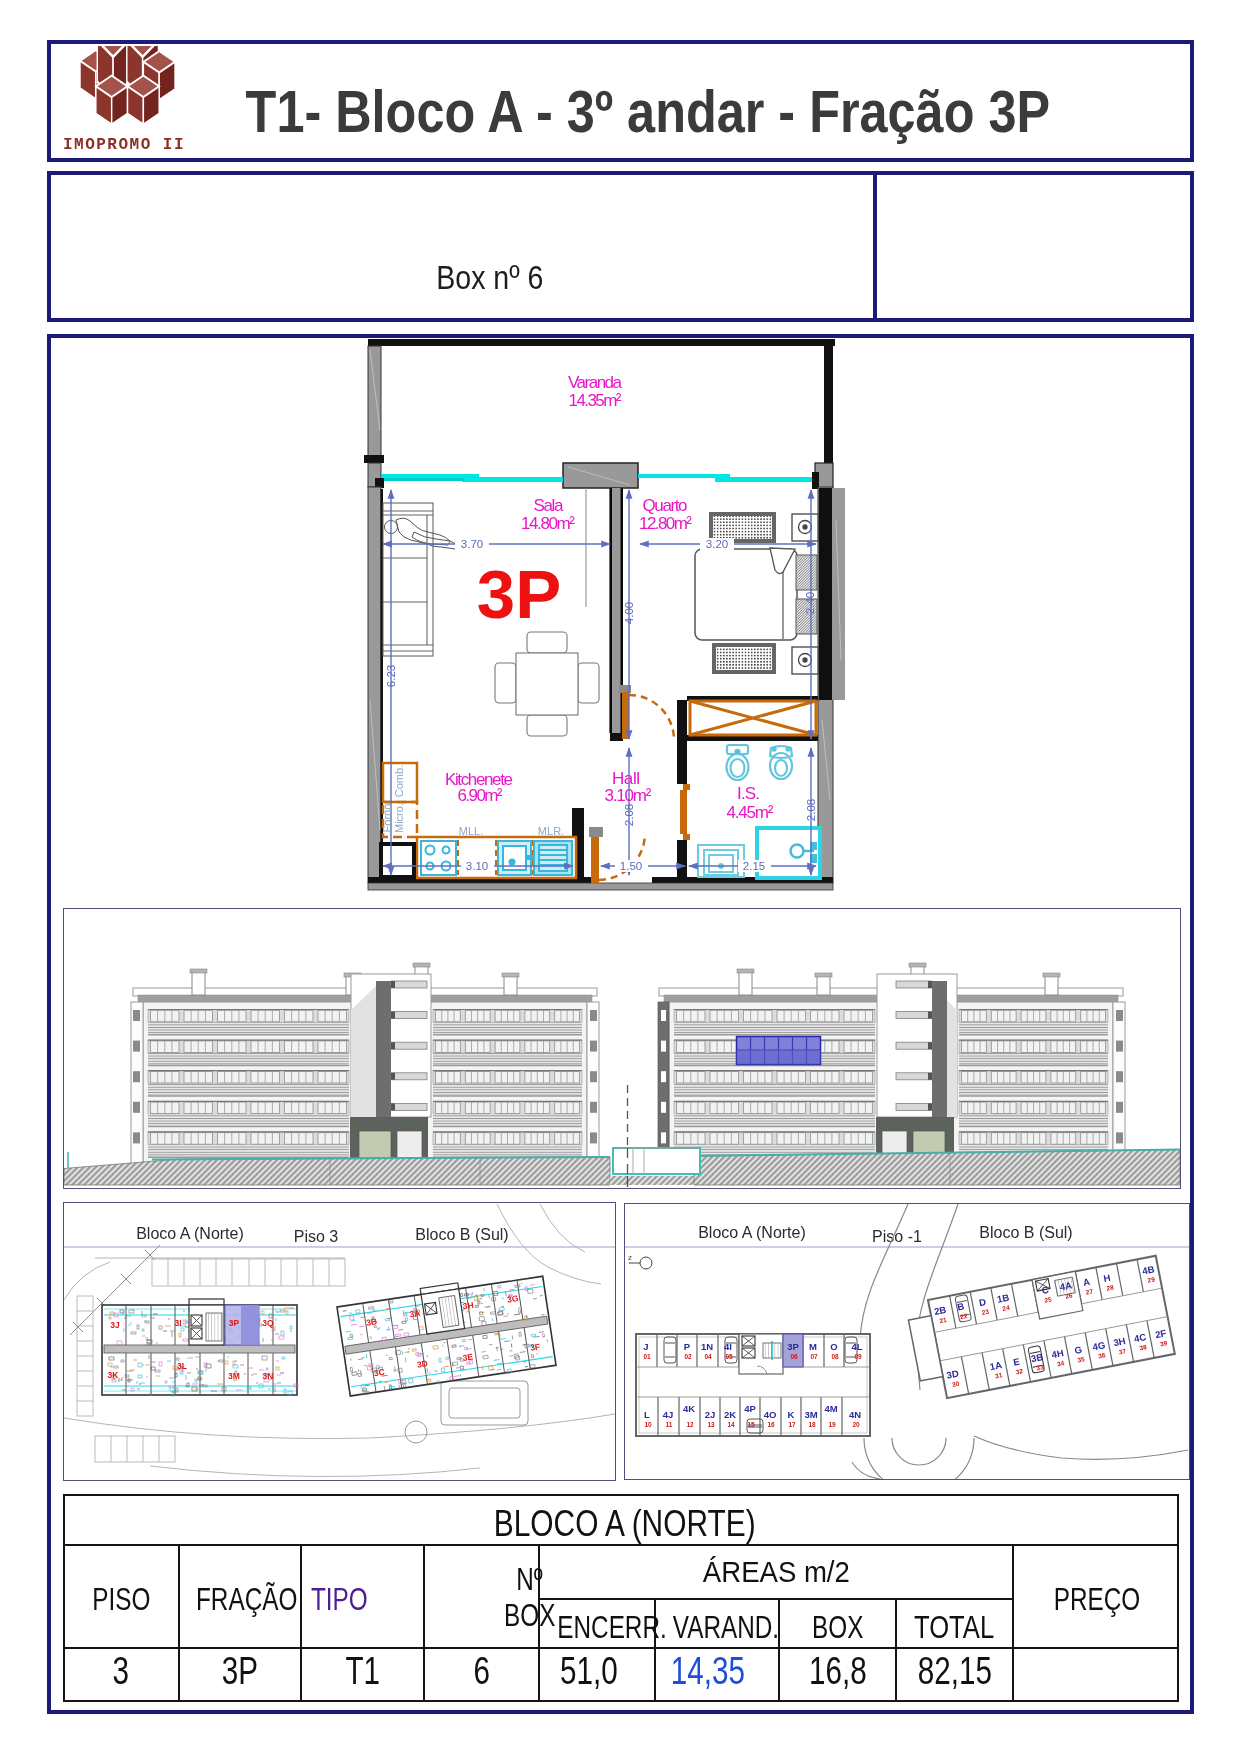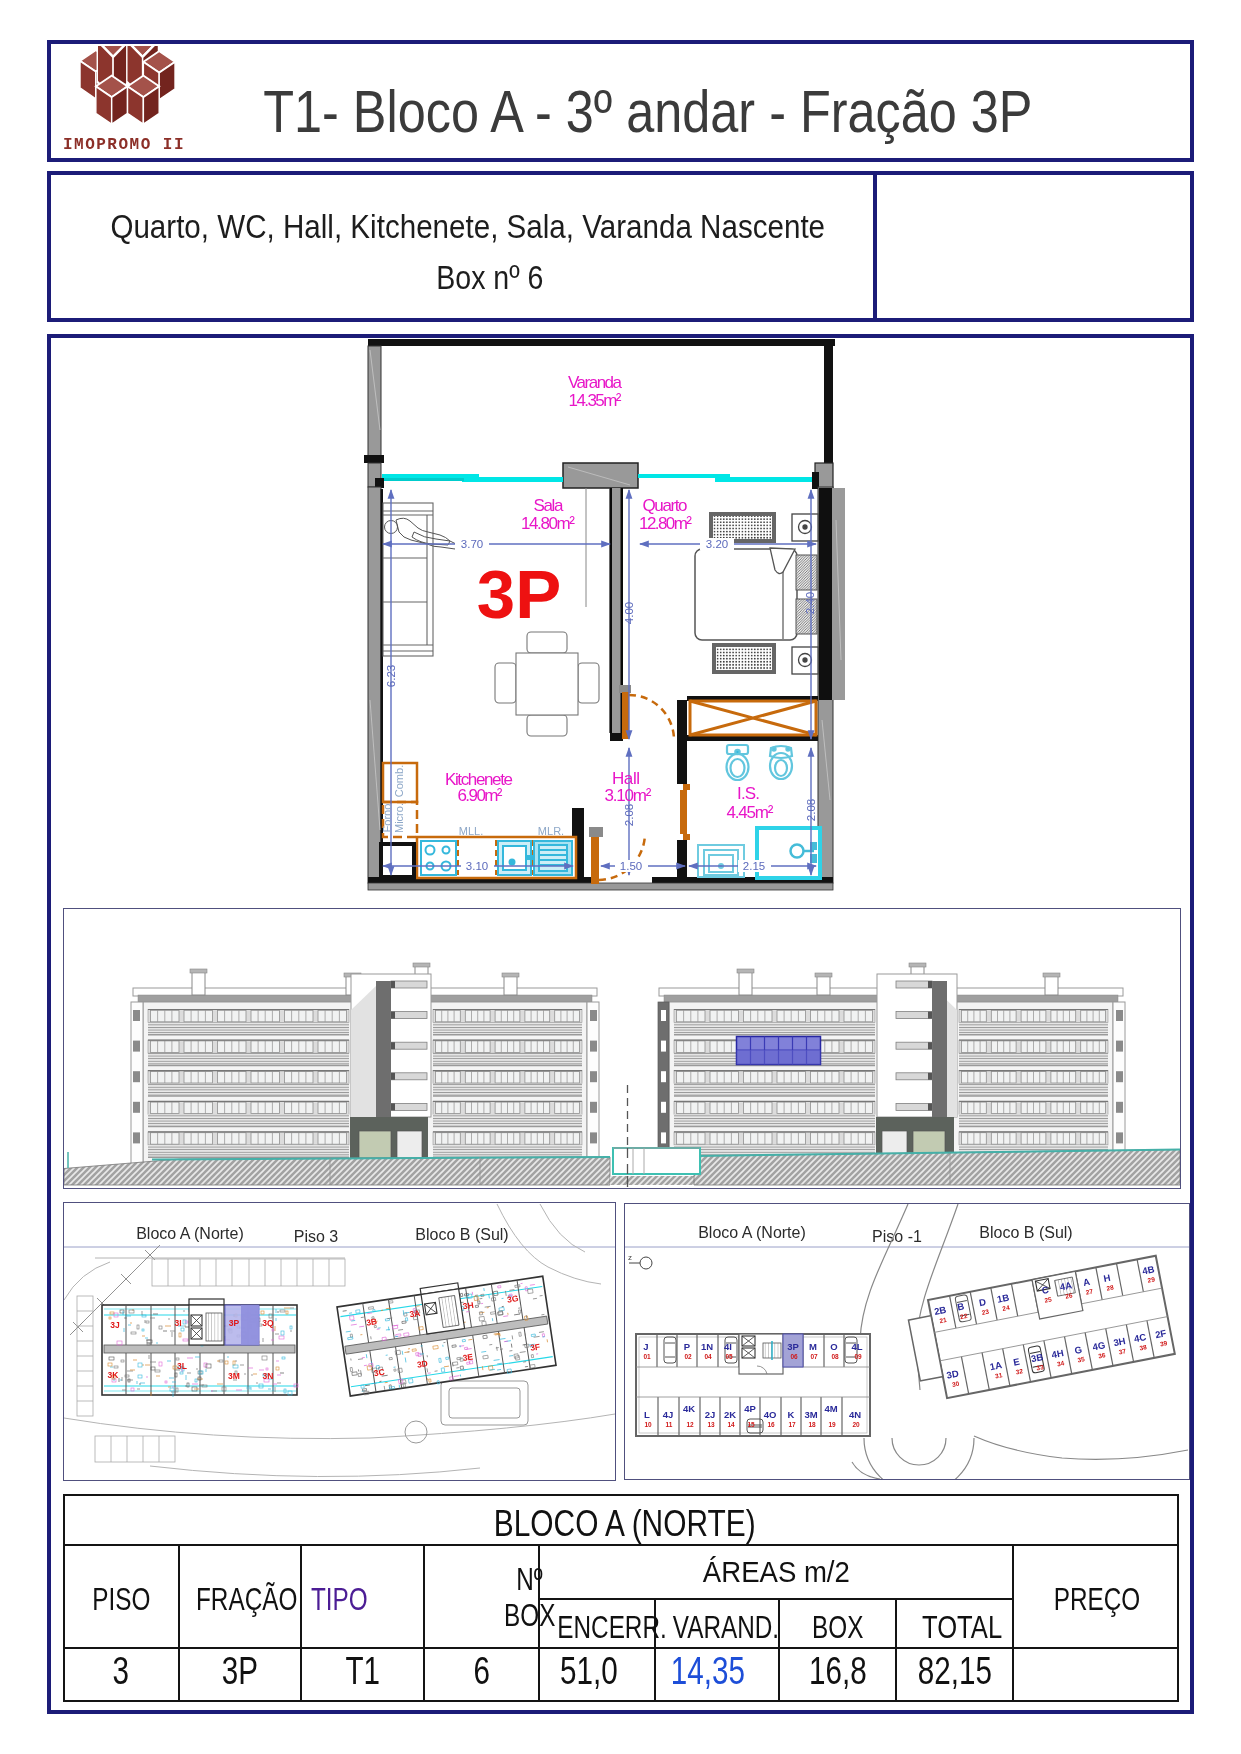--- a/index.html
+++ b/index.html
@@ -30,27 +30,26 @@
   <use href="#cube" transform="translate(44,24) scale(1,1.5)"></use>
   <use href="#cube" transform="translate(85,24) scale(1,1.5)"></use>
   <use href="#cube" transform="translate(108,39)"></use>
   <use href="#cube" transform="translate(42,64)"></use>
   <use href="#cube" transform="translate(86,64)"></use>
 </g>
 <text x="64" y="103" text-anchor="middle" font-family="'Liberation Mono',monospace" font-size="16" font-weight="bold" fill="#8c2f28" letter-spacing="1.5">IMOPROMO II</text>
 </svg>
 </div>
 
-<div class="abs" style="left:75px;top:77px;width:1146px;text-align:center;font-size:60px;font-weight:normal;color:#3b3b3b;white-space:nowrap;"><span class="cx" style="transform:scaleX(0.84);">T1- Bloco A - 3º andar - Fração 3P</span></div>
+<div class="abs" style="left:75px;top:77px;width:1146px;text-align:center;font-size:60px;font-weight:bold;color:#3b3b3b;white-space:nowrap;"><span class="cx" style="transform:scaleX(0.84);">T1- Bloco A - 3º andar - Fração 3P</span></div>
 
 <div class="abs" style="left:47px;top:171px;width:1147px;height:151px;border:4px solid #1c1c78;box-sizing:border-box;"></div>
 
 <div class="abs" style="left:873px;top:171px;width:4px;height:151px;background:#1c1c78;"></div>
 
-<div class="abs" style="left:57px;top:207px;width:822px;text-align:center;font-size:34px;color:#1d1d1d;"><span class="cx80" style="transform:scaleX(0.87);">Quarto, WC, Hall, Kitchenete, Sala, Varanda Nascente</span></div>
 
 <div class="abs" style="left:79px;top:258px;width:822px;text-align:center;font-size:34px;color:#1d1d1d;"><span class="cx80" style="transform:scaleX(0.84);">Box nº 6</span></div>
 
 <div class="abs" style="left:47px;top:334px;width:1147px;height:1380px;border:4px solid #1c1c78;box-sizing:border-box;"></div>
 
 <div class="abs" style="left:350px;top:335px;width:510px;height:573px;">
 <svg width="510" height="573" viewBox="350 335 510 573">
 <defs>
 <pattern id="dots" width="3.1" height="3.1" patternUnits="userSpaceOnUse">
   <rect width="3.1" height="3.1" fill="#fff"></rect>
@@ -1836,21 +1835,21 @@
 <div class="abs" style="left:67px;top:1503px;width:1116px;text-align:center;font-size:36px;color:#111;"><span class="cx83">BLOCO A (NORTE)</span></div>
 
 <div class="abs" style="left:63px;top:1581px;width:116px;text-align:center;font-size:32px;color:#111;"><span class="cx">PISO</span></div>
 <div class="abs" style="left:180px;top:1581px;width:120px;text-align:right;font-size:32px;color:#111;"><span class="cx">FRAÇÃO</span></div>
 <div class="abs" style="left:302px;top:1581px;width:121px;text-align:left;font-size:32px;color:#4c1d95;"><span class="cx">TIPO</span></div>
 <div class="abs" style="left:425px;top:1561px;width:113px;text-align:center;font-size:32px;color:#111;line-height:36px;margin-left:48px;"><span class="cx">Nº</span><br><span class="cx">BOX</span></div>
 <div class="abs" style="left:540px;top:1556px;width:472px;text-align:center;font-size:29px;color:#111;"><span class="cx" style="transform:scaleX(0.95);">ÁREAS m/2</span></div>
 <div class="abs" style="left:540px;top:1609px;width:114px;text-align:center;font-size:32px;color:#111;"><span class="cx">ENCERR.</span></div>
 <div class="abs" style="left:656px;top:1609px;width:122px;text-align:center;font-size:32px;color:#111;"><span class="cx">VARAND.</span></div>
 <div class="abs" style="left:780px;top:1609px;width:115px;text-align:center;font-size:32px;color:#111;"><span class="cx">BOX</span></div>
-<div class="abs" style="left:897px;top:1609px;width:115px;text-align:right;font-size:32px;color:#111;"><span class="cx" style="transform:scaleX(0.8);">TOTAL</span></div>
+<div class="abs" style="left:897px;top:1609px;width:115px;text-align:center;font-size:32px;color:#111;"><span class="cx" style="transform:scaleX(0.8);">TOTAL</span></div>
 <div class="abs" style="left:1014px;top:1581px;width:165px;text-align:center;font-size:32px;color:#111;"><span class="cx">PREÇO</span></div>
 
 <div class="abs" style="left:63px;top:1649px;width:116px;text-align:center;font-size:39px;color:#111;"><span class="cx">3</span></div>
 <div class="abs" style="left:180px;top:1649px;width:120px;text-align:center;font-size:39px;color:#111;"><span class="cx">3P</span></div>
 <div class="abs" style="left:302px;top:1649px;width:121px;text-align:center;font-size:39px;color:#111;"><span class="cx">T1</span></div>
 <div class="abs" style="left:425px;top:1649px;width:113px;text-align:center;font-size:39px;color:#111;"><span class="cx">6</span></div>
 <div class="abs" style="left:532px;top:1649px;width:114px;text-align:center;font-size:39px;color:#111;"><span class="cx">51,0</span></div>
 <div class="abs" style="left:656px;top:1649px;width:104px;text-align:center;font-size:39px;color:#1d4ed8;"><span class="cx">14,35</span></div>
 <div class="abs" style="left:780px;top:1649px;width:115px;text-align:center;font-size:39px;color:#111;"><span class="cx">16,8</span></div>
 <div class="abs" style="left:897px;top:1649px;width:115px;text-align:center;font-size:39px;color:#111;"><span class="cx">82,15</span></div>

